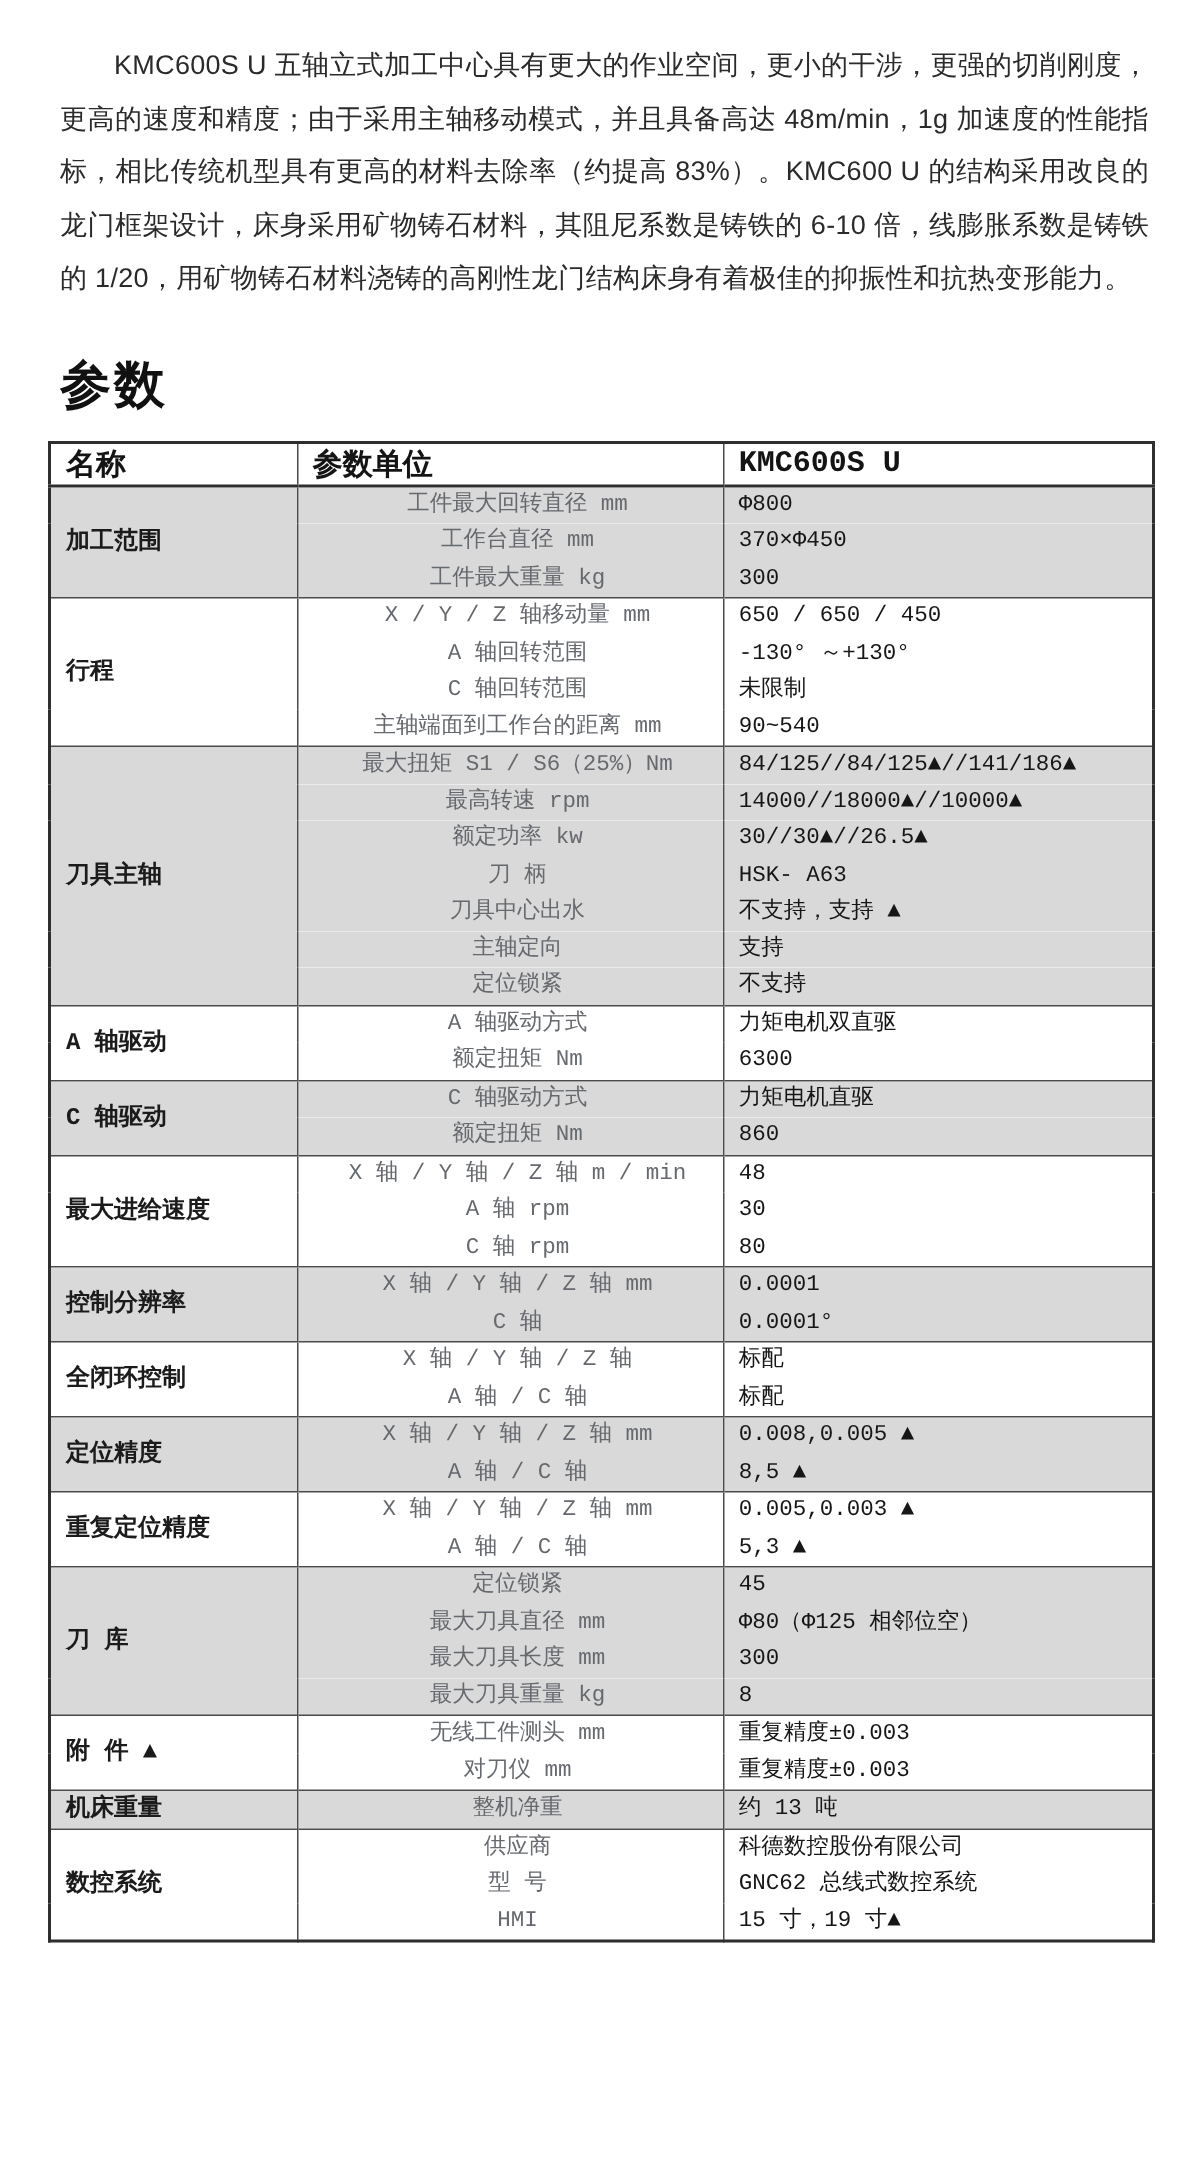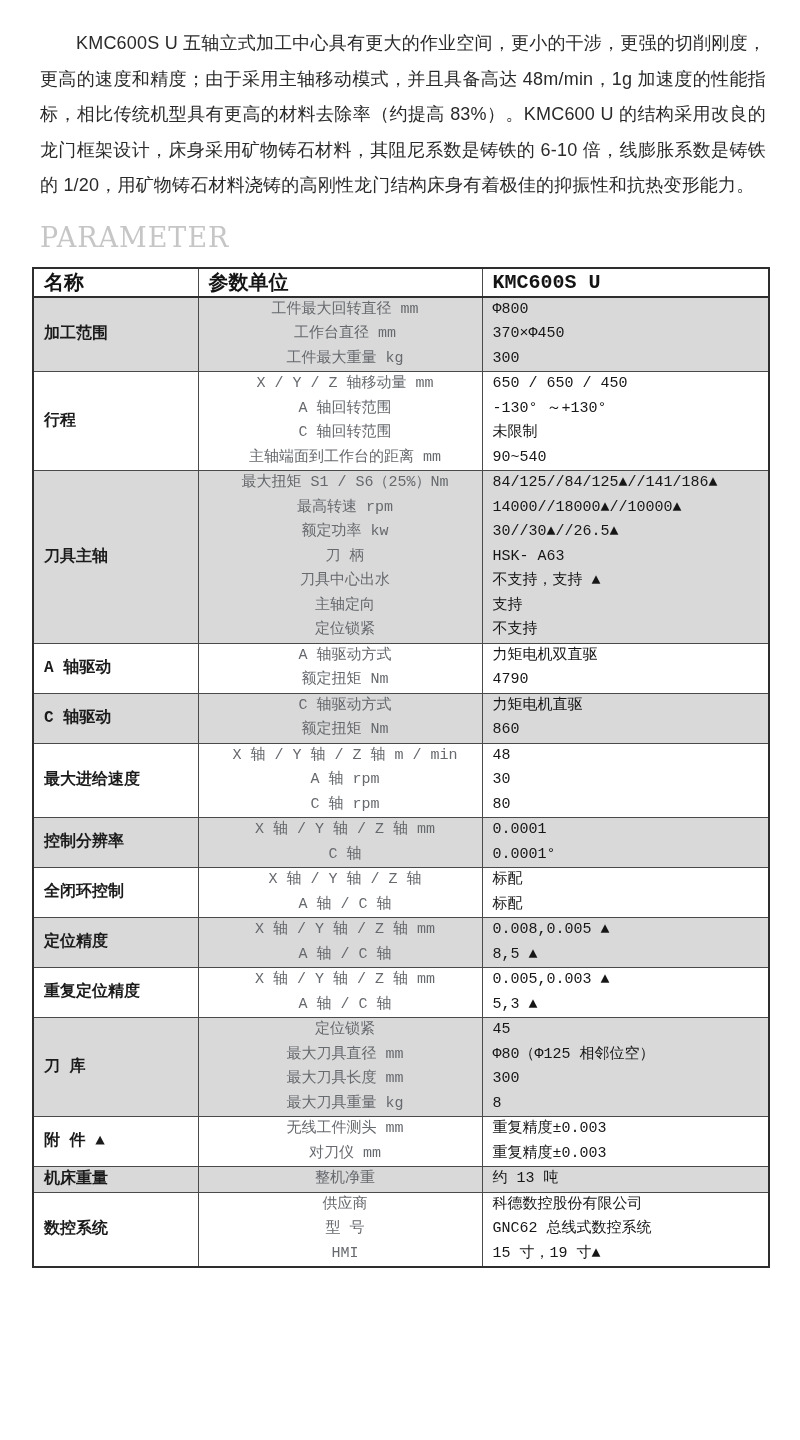--- a/index.html
+++ b/index.html
@@ -83,22 +83,22 @@
     letter-spacing: 0.5px;
   }
 </style>
 </head>
 <body>
 
 <div class="page">
 
   <p class="intro">KMC600S U 五轴立式加工中心具有更大的作业空间，更小的干涉，更强的切削刚度，更高的速度和精度；由于采用主轴移动模式，并且具备高达 48m/min，1g 加速度的性能指标，相比传统机型具有更高的材料去除率（约提高 83%）。KMC600 U 的结构采用改良的龙门框架设计，床身采用矿物铸石材料，其阻尼系数是铸铁的 6-10 倍，线膨胀系数是铸铁的 1/20，用矿物铸石材料浇铸的高刚性龙门结构床身有着极佳的抑振性和抗热变形能力。</p>
 
-
-  <div class="title-en">PARAMETER</div>
+  <h1 class="title-zh">参数</h1>
+
 
   <table class="params">
     <colgroup>
       <col class="c1">
         <col class="c2">
         <col class="c3">
     </colgroup>
     <thead>
       <tr>
         <th>名称</th>
@@ -166,21 +166,21 @@
           <td class="col-param">定位锁紧</td>
           <td class="col-value">不支持</td>
         </tr>
         <tr class="group-start">
           <td class="col-name" rowspan="2">A 轴驱动</td>
           <td class="col-param">A 轴驱动方式</td>
           <td class="col-value">力矩电机双直驱</td>
         </tr>
         <tr>
           <td class="col-param">额定扭矩 Nm</td>
-          <td class="col-value">4790</td>
+          <td class="col-value">6300</td>
         </tr>
         <tr class="group-start shaded">
           <td class="col-name" rowspan="2">C 轴驱动</td>
           <td class="col-param">C 轴驱动方式</td>
           <td class="col-value">力矩电机直驱</td>
         </tr>
         <tr class="shaded">
           <td class="col-param">额定扭矩 Nm</td>
           <td class="col-value">860</td>
         </tr>

